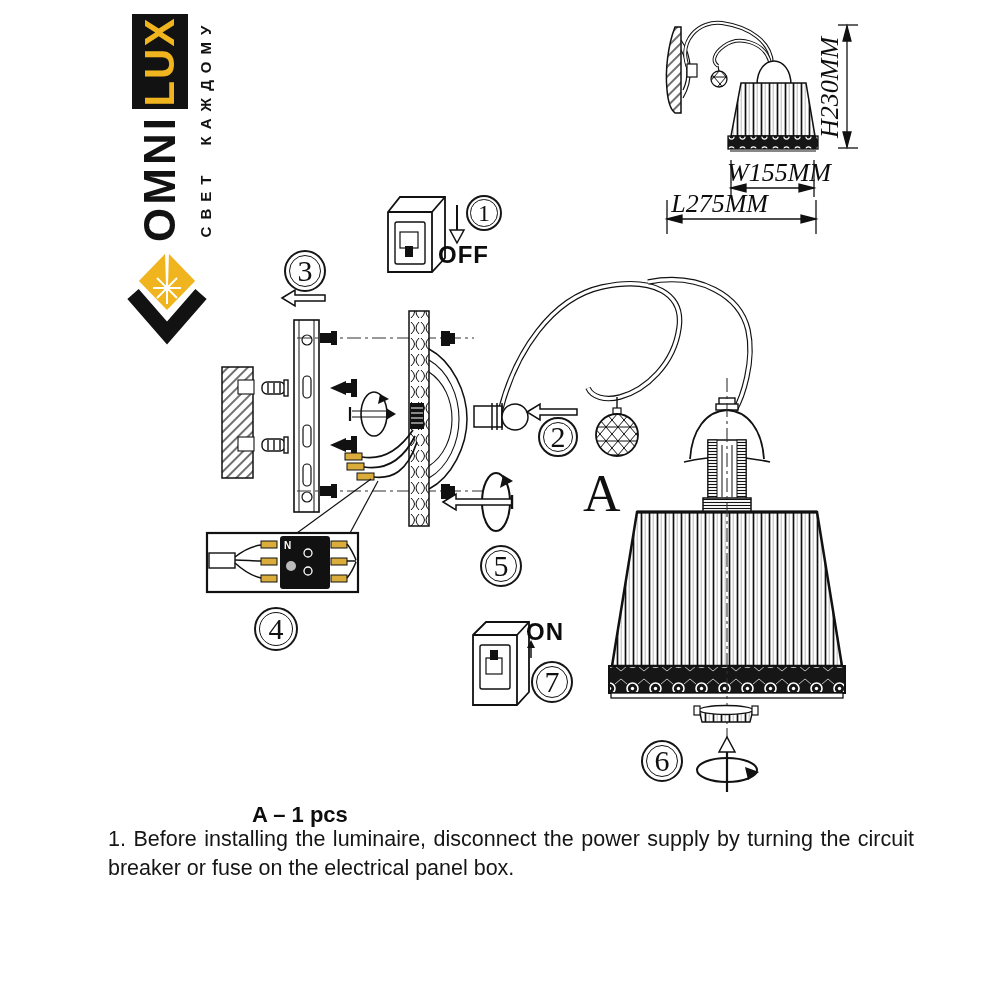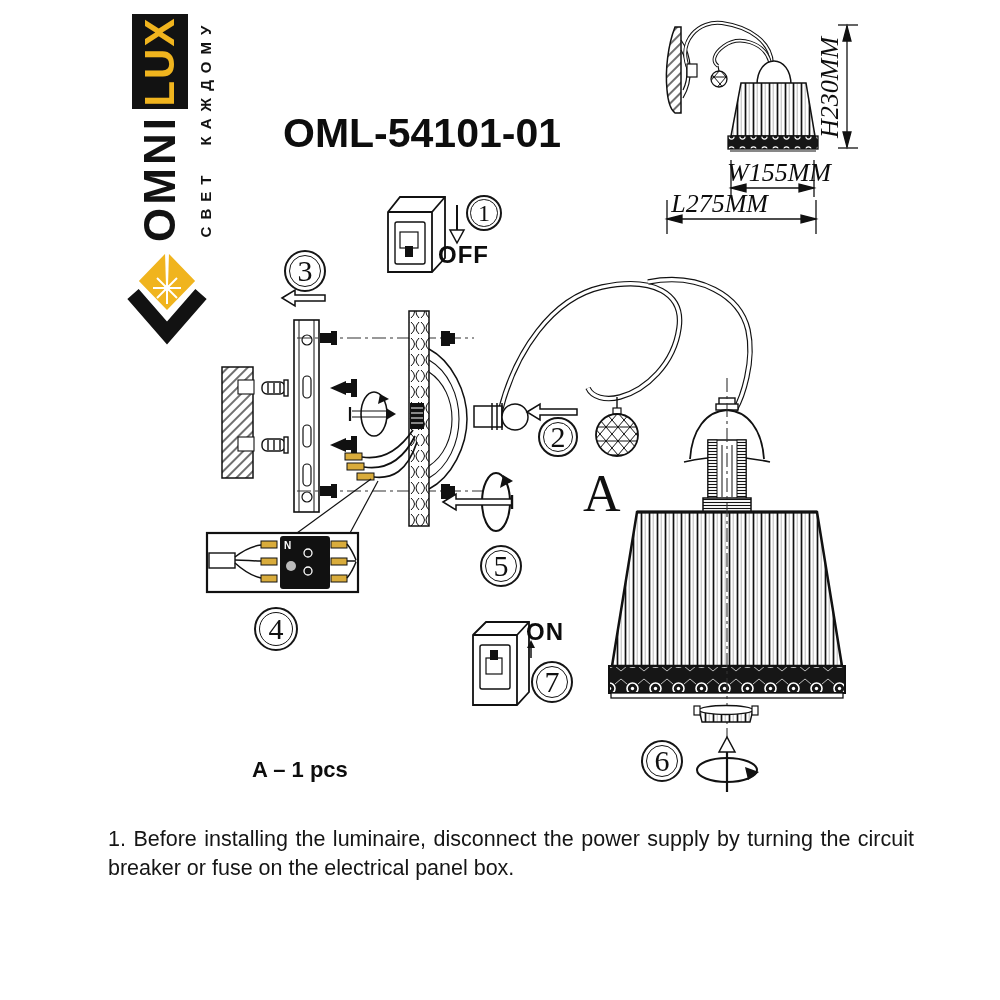--- a/index.html
+++ b/index.html
@@ -304,21 +304,20 @@
 </svg>
 
 <div class="vrot" style="left:132px;top:242px;width:228px;height:56px">
   <span class="brand-black">OMNI</span>
   <span class="brand-yellow">LUX</span>
 </div>
 <div class="vrot" style="left:196px;top:242px;width:228px;height:18px;justify-content:center">
   <span class="tagline">СВЕТ КАЖДОМУ</span>
 </div>
 
-<div class="abs title" style="left:283px;top:110px">OML-54101-01</div>
 
 <div class="vrot dim" style="left:812px;top:150px;width:125px;height:36px;justify-content:center">
   <span>H230MM</span>
 </div>
 <div class="abs dim dim-c" style="left:727px;top:158px;width:92px">W155MM</div>
 <div class="abs dim dim-c" style="left:648px;top:189px;width:120px">L275MM</div>
 
 <div class="step-circle" style="left:466px;top:195px;width:36px;height:36px">
   <div class="step-inner" style="font-size:24px">1</div>
 </div>
@@ -338,19 +337,19 @@
   <div class="step-inner">6</div>
 </div>
 <div class="step-circle" style="left:531px;top:661px;width:42px;height:42px">
   <div class="step-inner">7</div>
 </div>
 
 <div class="abs sw-label" style="left:438px;top:241px">OFF</div>
 <div class="abs sw-label" style="left:526px;top:618px">ON</div>
 
 <div class="abs part-letter" style="left:583px;top:464px">A</div>
-<div class="abs pcs" style="left:252px;top:757px">A – 1 pcs</div>
+<div class="abs pcs" style="left:252px;top:802px">A – 1 pcs</div>
 
 <div class="instructions">
   <p>1. Before installing the luminaire, disconnect the power supply by turning the circuit breaker or fuse on the electrical panel box.</p>
 </div>
 
 </div>
 
 </body></html>

